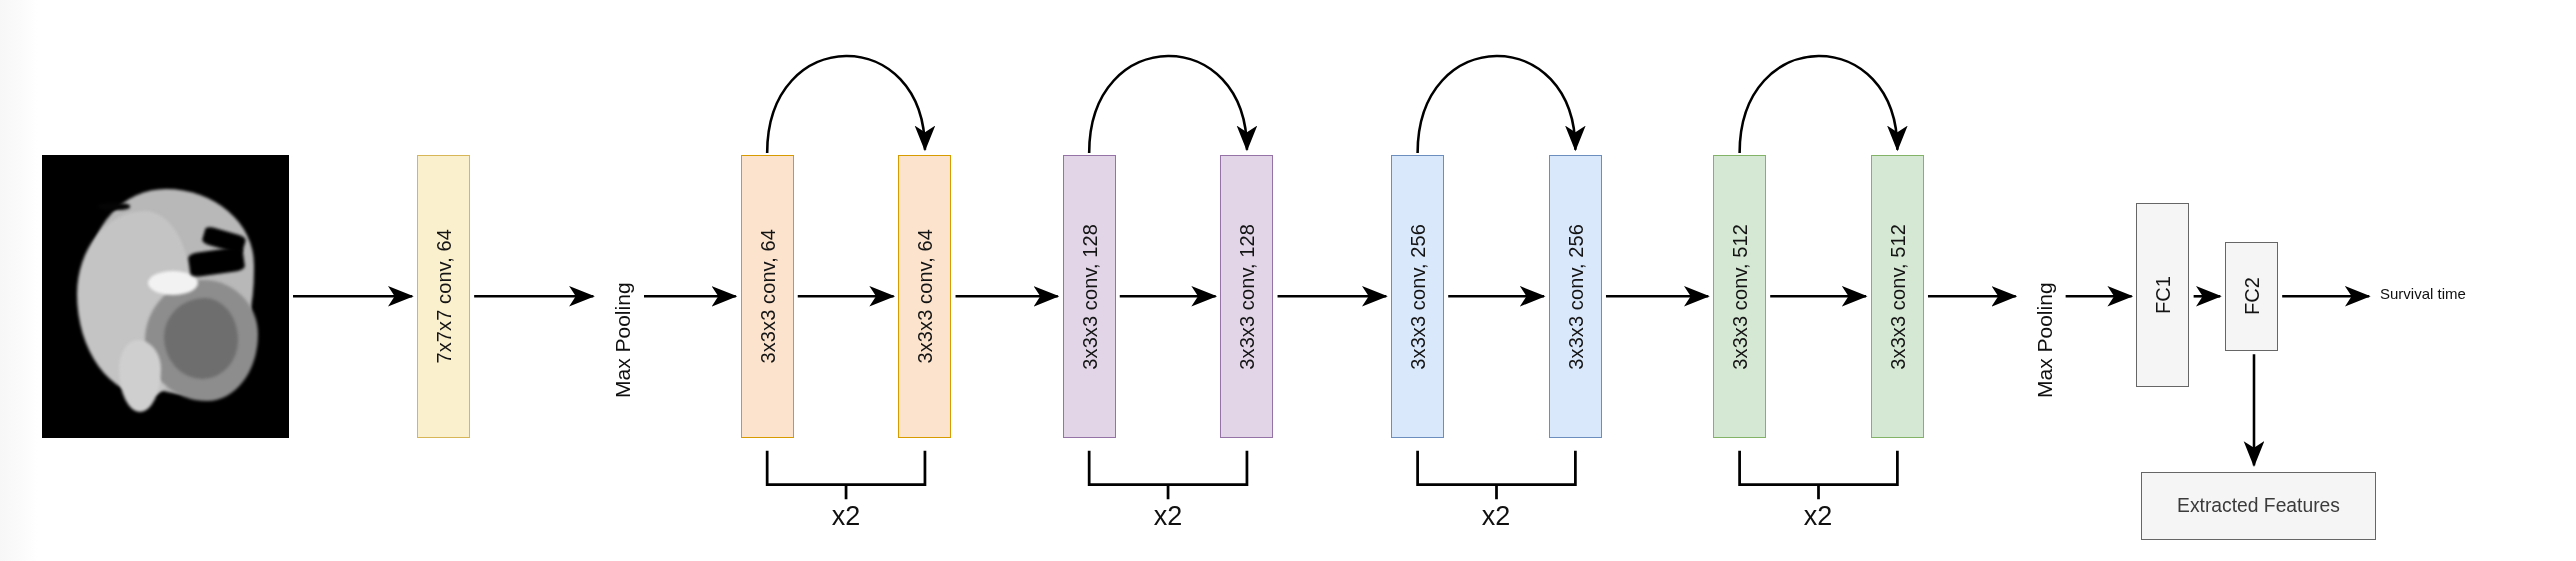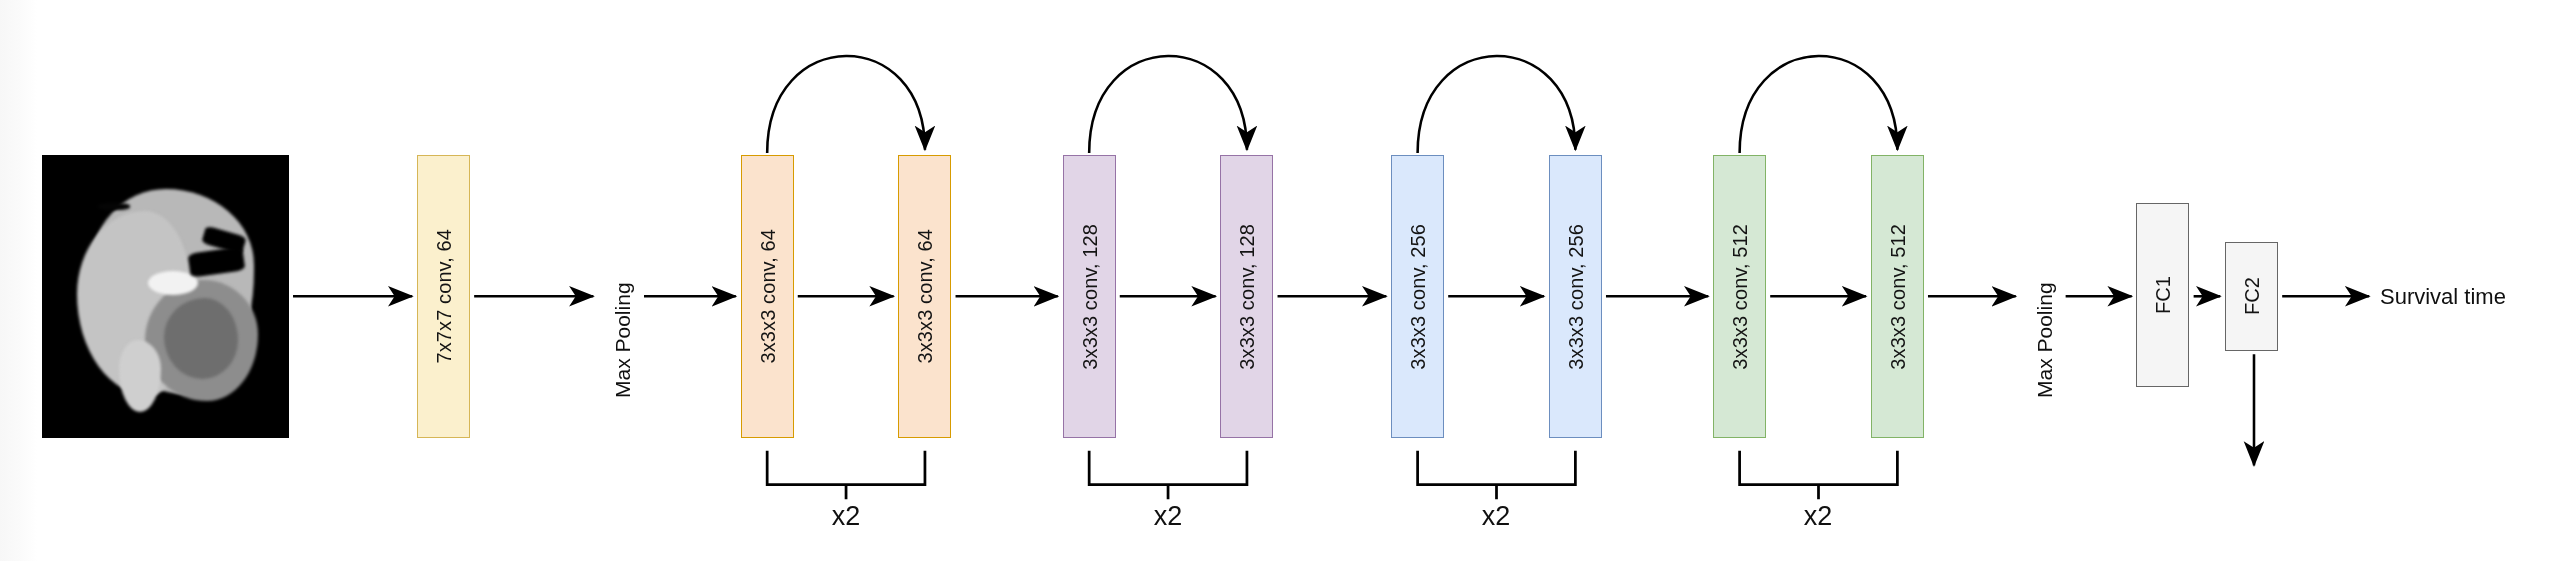--- a/index.html
+++ b/index.html
@@ -73,21 +73,21 @@
     transform: rotate(180deg);
     white-space: nowrap;
     font-size: 21px;
     color: #101010;
     line-height: 1;
   }
   
   .plain-label {
     position: absolute;
     white-space: nowrap;
-    font-size: 22px;
+    font-size: 15px;
     color: #101010;
     line-height: 1;
   }
   .x2-label {
     position: absolute;
     white-space: nowrap;
     font-size: 27px;
     color: #101010;
     text-align: center;
     line-height: 1;
@@ -177,20 +177,23 @@
   <div class="block b-gray" style="left:2136px; top:203px; width:53px; height:184px;">
     <span class="vlabel">FC1</span>
   </div>
 
   <div class="block b-gray" style="left:2225px; top:242px; width:53px; height:109px;">
     <span class="vlabel">FC2</span>
   </div>
 
   <div class="plain-label" style="left:2380px; top:286px;">Survival time</div>
 
+  <div class="ef-box" style="left:2141px; top:472px; width:235px; height:68px;">
+    <span>Extracted Features</span>
+  </div>
 
   <svg class="svg-layer" viewBox="0 0 3200 698" xmlns="http://www.w3.org/2000/svg">
     <defs>
       <marker id="ah" markerWidth="11" markerHeight="11" refX="9.4" refY="4" orient="auto" markerUnits="strokeWidth">
         <path d="M0,0 L10,4 L0,8 L2.6,4 z" fill="#000000"></path>
       </marker>
       <marker id="ah-skip" markerWidth="11" markerHeight="11" refX="9.4" refY="4" orient="auto" markerUnits="strokeWidth">
         <path d="M0,0 L10,4 L0,8 L2.6,4 z" fill="#000000"></path>
       </marker>
     </defs>

